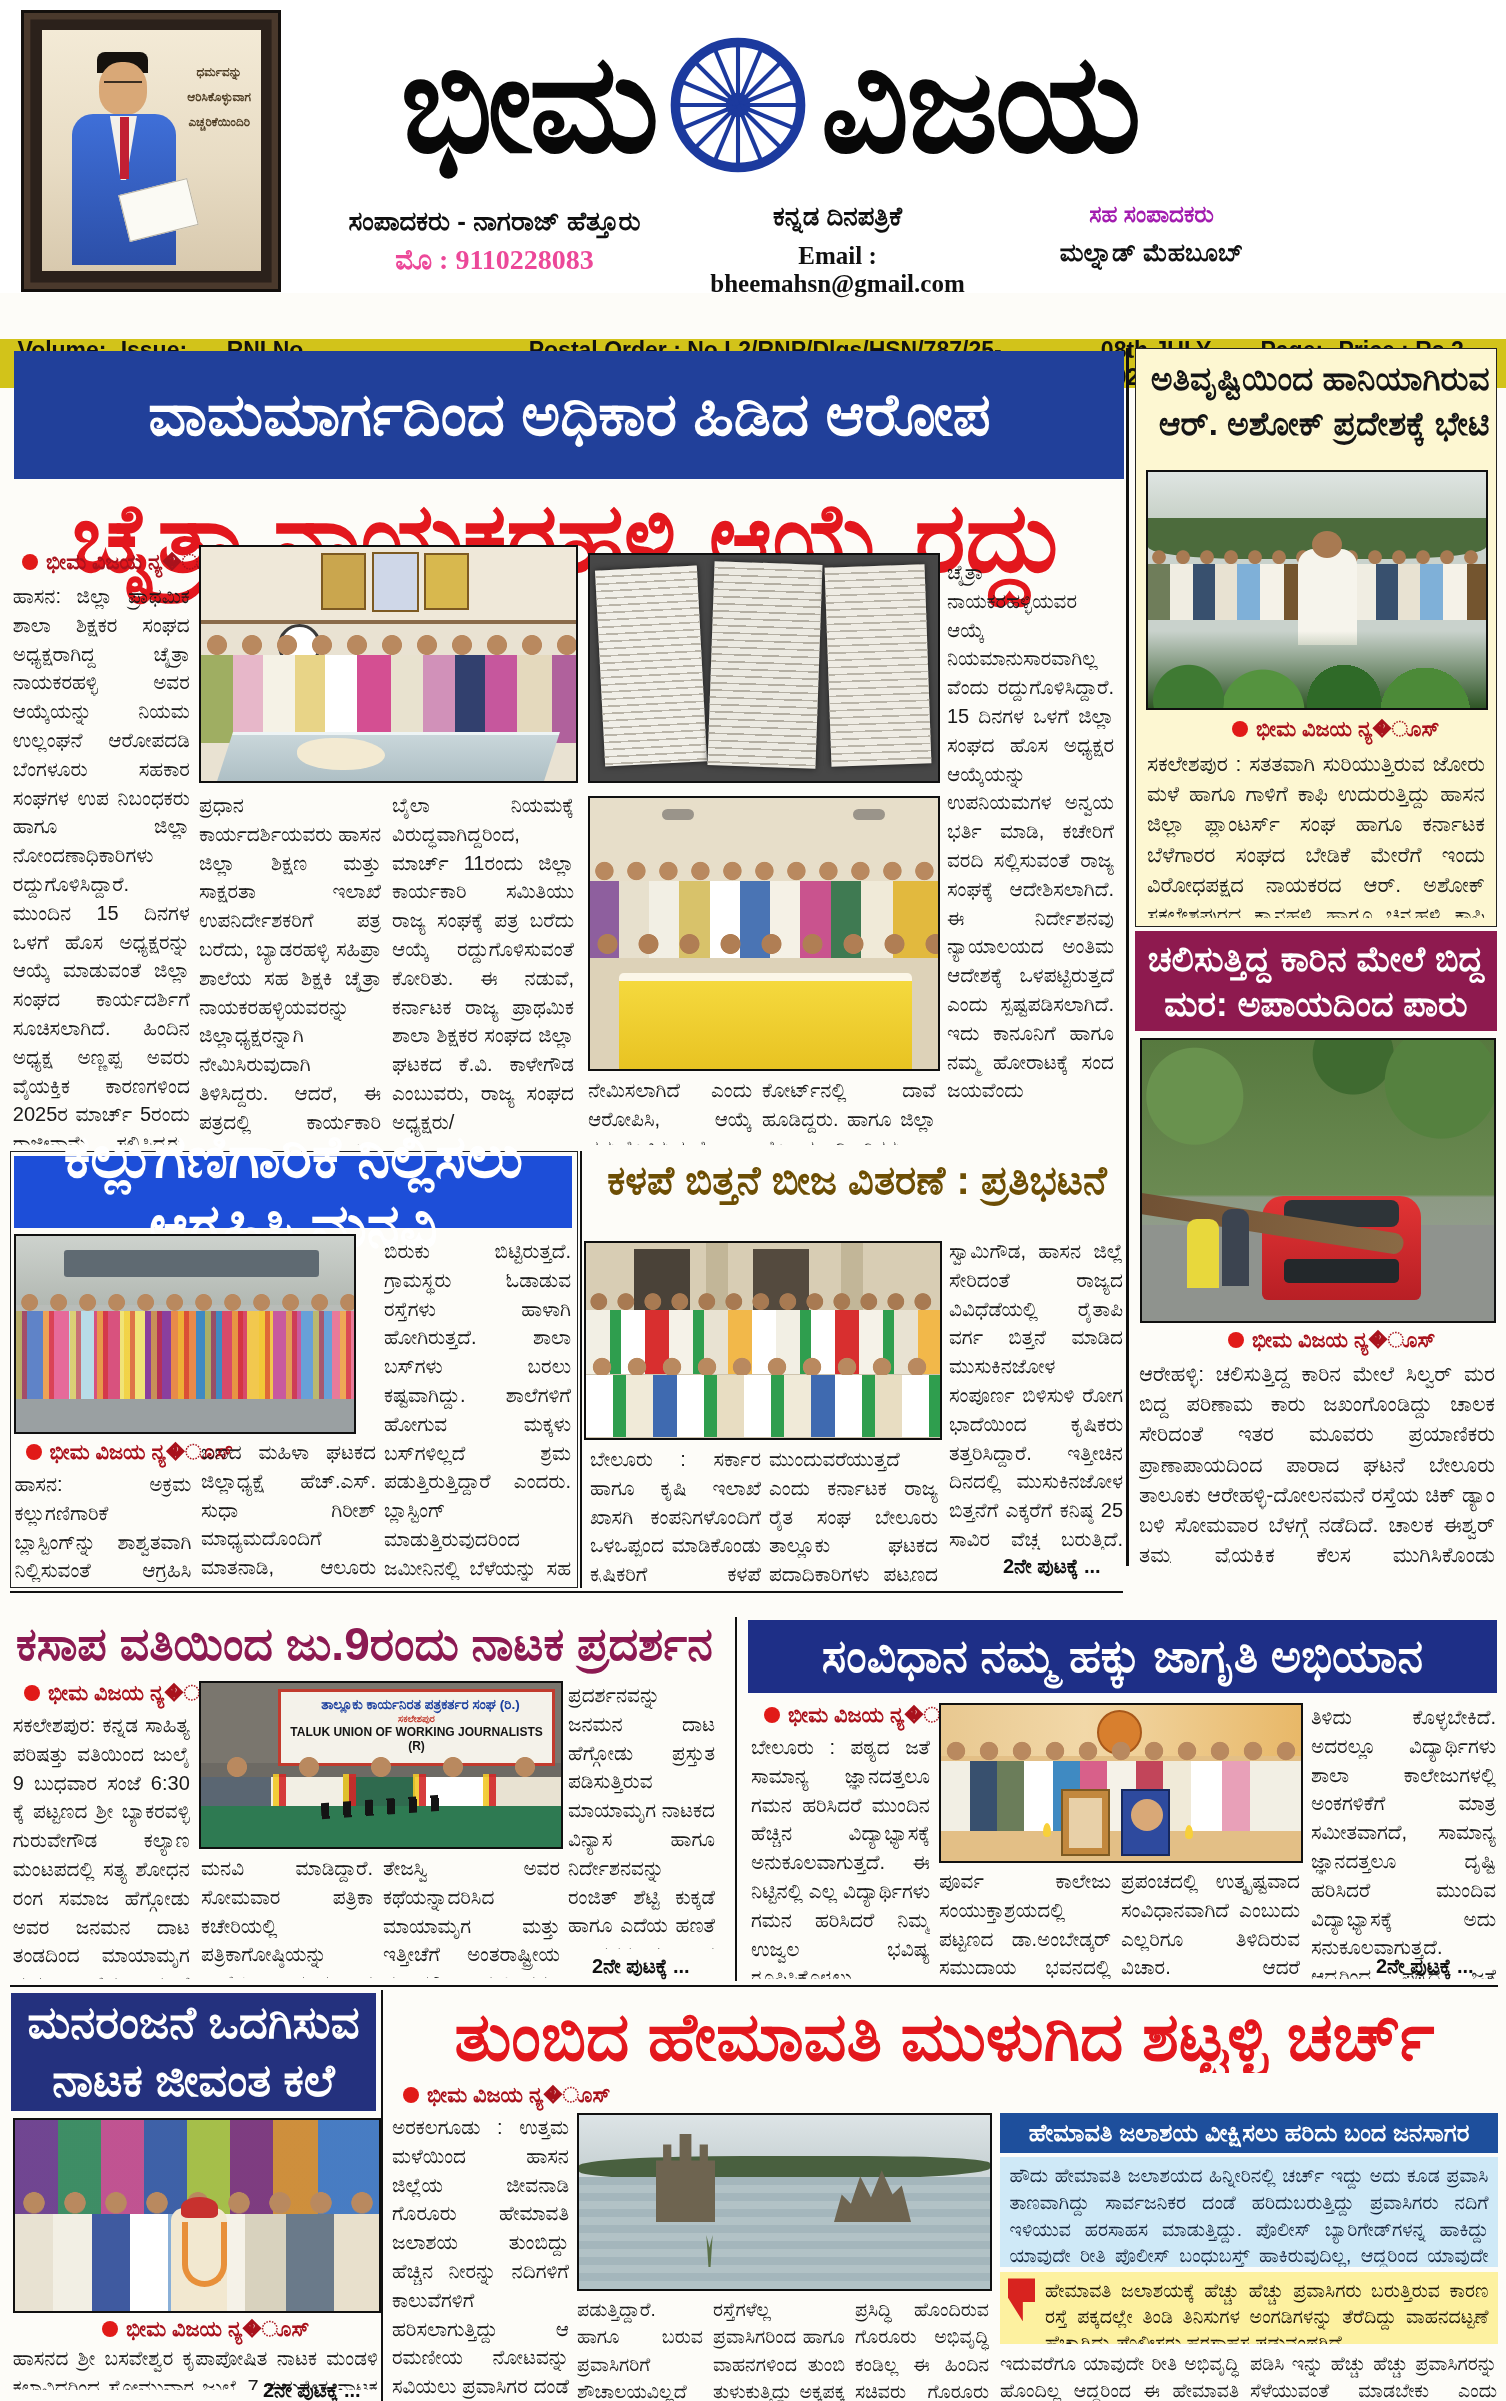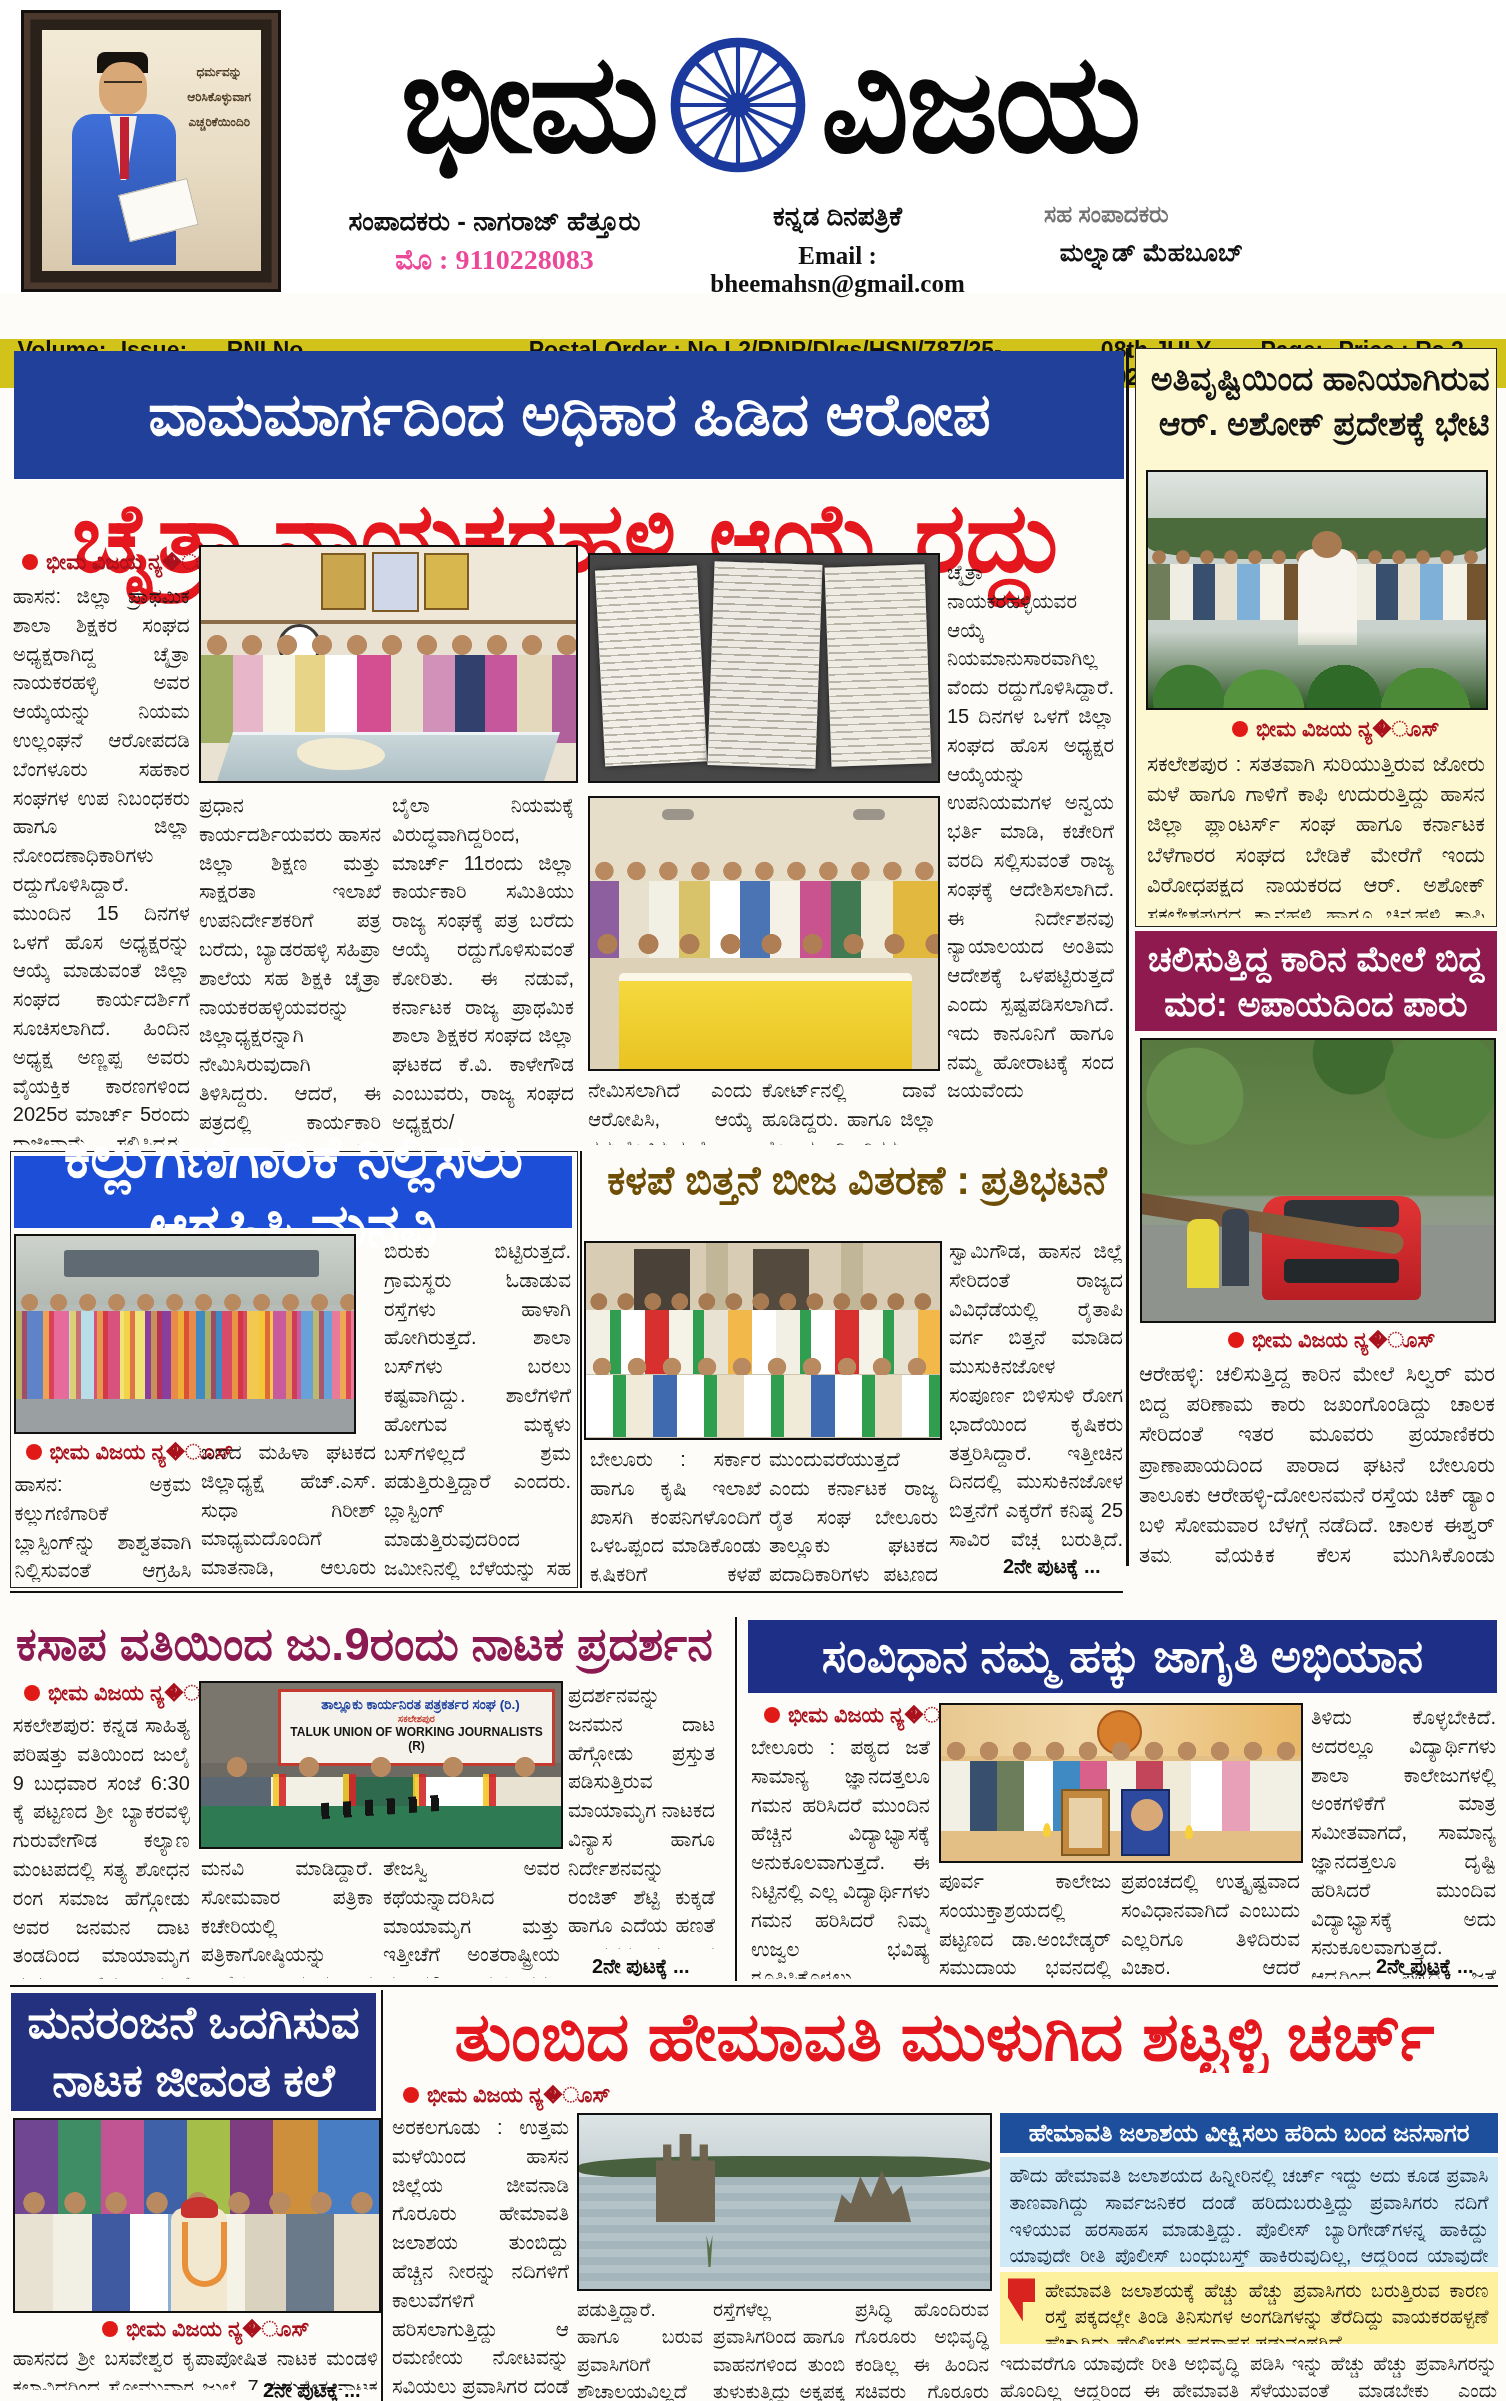--- a/index.html
+++ b/index.html
@@ -71,21 +71,21 @@
             <line x1="50" y1="50" x2="33" y2="9"></line>
         </g>
       </svg>
       <span style="font-size:137px;font-weight:900;color:#080808;letter-spacing:-3.2px;">ವಿಜಯ</span>
     </div>
 
     <div class="abs" style="left:287px;top:206px;width:415px;font-size:26px;font-weight:800;color:#111;text-align:center;">ಸಂಪಾದಕರು - ನಾಗರಾಜ್ ಹೆತ್ತೂರು</div>
     <div class="abs" style="left:287px;top:244px;width:415px;font-size:28px;font-weight:800;color:#ec4899;text-align:center;font-family:'Liberation Serif',serif;">ಮೊ : 9110228083</div>
     <div class="abs" style="left:718px;top:201px;width:239px;font-size:26px;font-weight:800;color:#111;text-align:center;">ಕನ್ನಡ ದಿನಪತ್ರಿಕೆ</div>
     <div class="abs" style="left:678px;top:242px;width:319px;font-size:25px;font-weight:800;color:#111;text-align:center;font-family:'Liberation Serif',serif;">Email : bheemahsn@gmail.com</div>
-    <div class="abs" style="left:1044px;top:201px;width:215px;font-size:23px;font-weight:800;color:#737373;text-align:left;">ಸಹ ಸಂಪಾದಕರು</div>
+    <div class="abs" style="left:1044px;top:201px;width:215px;font-size:23px;font-weight:800;color:#a21caf;text-align:center;">ಸಹ ಸಂಪಾದಕರು</div>
     <div class="abs" style="left:1036px;top:238px;width:231px;font-size:25px;font-weight:800;color:#111;text-align:center;">ಮಲ್ನಾಡ್ ಮೆಹಬೂಬ್</div>
   </div>
 
   <div class="abs" style="left:0;top:295px;width:1507px;height:49px;background:#d2c31a;display:flex;align-items:center;justify-content:space-between;padding:0 17.5px;box-sizing:border-box;margin-top:44px;">
     <span style="font-size:23px;font-weight:800;color:#111;">Volume: 8</span>
     <span style="font-size:23px;font-weight:800;color:#111;">Issue: 105</span>
     <span style="font-size:23px;font-weight:800;color:#111;">RNI No. KARKAN/2012/74544</span>
     <span style="font-size:23px;font-weight:800;color:#111;">Postal Order  : No.L2/RNP/Dlgs/HSN/787/25-27</span>
     <span style="font-size:23px;font-weight:800;color:#111;">HASSAN</span>
     <span style="font-size:23px;font-weight:800;color:#111;">08th JULY 2025</span>
@@ -312,19 +312,19 @@
     <div class="abs" style="left:120px;top:120px;width:21px;height:32px;background:#5a7048;clip-path:polygon(45% 100%,35% 0,50% 40%,65% 0,55% 100%);"></div>
   </div>
   <div class="col" style="left:577px;top:2296px;width:126px;height:105px;font-size:19px;">ಪಡುತ್ತಿದ್ದಾರೆ. ಹಾಗೂ ಬರುವ ಪ್ರವಾಸಿಗರಿಗೆ ಶೌಚಾಲಯವಿಲ್ಲದೆ ಮಹಿಳೆಯರು ಹಾಗೂ ಮಕ್ಕಳು ಪರದಾಡುವಂಥಗಿದೆ ಹೇಮಾವತಿ ಜಲಾಶಯ ನೋಡಿ ಸ್ವಲ್ಪ ಕಾಲ ವಿಶ್ರಾಂತಿ ಪಡೆಯಲು ಕೂರಲು ಜಾಗವಿಲ್ಲದಂತಾಗಿದೆ.</div>
   <div class="col" style="left:713px;top:2296px;width:132px;height:105px;font-size:19px;">ರಸ್ತೆಗಳೆಲ್ಲ ಪ್ರವಾಸಿಗರಿಂದ ಹಾಗೂ ವಾಹನಗಳಿಂದ ತುಂಬಿ ತುಳುಕುತ್ತಿದ್ದು ಅಕ್ಕಪಕ್ಕ ತಿಂಡಿ ತಿನಿಸುಗಳ ಅಂಗಡಿಗಳನ್ನು ಹಾಕಿರುವ ಕಾರಣ ವಾಹನ ಸಂಚಾರ ದಟ್ಟಣೆ ಹೆಚ್ಚಾಗಿದ್ದು ಪೊಲೀಸರು ಹೈರಾಣಗಿ ಹೋಗಿದ್ದಾರೆ. ಹೇಮಾವತಿ ಜಲಾಶಯದಿಂದ</div>
   <div class="col" style="left:855px;top:2296px;width:134px;height:105px;font-size:19px;">ಪ್ರಸಿದ್ಧಿ ಹೊಂದಿರುವ ಗೊರೂರು ಅಭಿವೃದ್ಧಿ ಕಂಡಿಲ್ಲ ಈ ಹಿಂದಿನ ಸಚಿವರು ಗೊರೂರು ಹೇಮಾವತಿ ಜಲಾಶಯದ ಮುಂಭಾಗ ಹತ್ತಾರು ಎಕರೆ ಜಾಗವಿದ್ದು ಅಲ್ಲಿ ಕೆ. ಆರ್. ಎಸ್. ಮಾದರಿಯಲ್ಲಿ ಅಭಿವೃದ್ಧಿ ಪಡಿಸುವುದಾಗಿ ಹೇಳಿದ್ದರು. ಆದರೆ</div>
 
   <div class="abs banner-txt" style="left:1000px;top:2113px;width:498px;height:40px;background:#1e4f9c;font-size:24px;">ಹೇಮಾವತಿ ಜಲಾಶಯ ವೀಕ್ಷಿಸಲು ಹರಿದು ಬಂದ ಜನಸಾಗರ</div>
   <div class="abs" style="left:1000px;top:2157px;width:498px;height:110px;background:#cfe9f7;font-size:19px;line-height:1.4;text-align:justify;padding:6.4px 9.6px;box-sizing:border-box;color:#14233a;overflow:hidden;">ಹೌದು ಹೇಮಾವತಿ ಜಲಾಶಯದ ಹಿನ್ನೀರಿನಲ್ಲಿ ಚರ್ಚ್ ಇದ್ದು ಅದು ಕೂಡ ಪ್ರವಾಸಿ ತಾಣವಾಗಿದ್ದು ಸಾರ್ವಜನಿಕರ ದಂಡೆ ಹರಿದುಬರುತ್ತಿದ್ದು ಪ್ರವಾಸಿಗರು ನದಿಗೆ ಇಳಿಯುವ ಹರಸಾಹಸ ಮಾಡುತ್ತಿದ್ದು. ಪೊಲೀಸ್ ಬ್ಯಾರಿಗೇಡ್‌ಗಳನ್ನ ಹಾಕಿದ್ದು ಯಾವುದೇ ರೀತಿ ಪೊಲೀಸ್ ಬಂಧುಬಸ್ತ್ ಹಾಕಿರುವುದಿಲ್ಲ, ಆದ್ದರಿಂದ ಯಾವುದೇ ರೀತಿ ಅಹಿತಕರ ಘಟನೆ ನೆಡೆಯದ ರೀತಿ ಪೊಲೀಸ್ ಬಂಧುಬಸ್ತ್ ಹಾಕಬೇಕಾಗಿದೆ ಎಂದು ಸ್ಥಳೀಯರ ಒತ್ತಾಯವಾಗಿದೆ.</div>
   <div class="abs" style="left:1000px;top:2272px;width:498px;height:72px;background:#fdf1a0;overflow:hidden;">
     <div class="abs" style="left:8px;top:6.4px;width:27px;height:43px;background:#d8231f;clip-path:polygon(0 0,100% 0,100% 55%,55% 55%,55% 100%,0 45%);"></div>
-    <div style="margin:6.4px 9.6px 6.4px 45px;font-size:19px;line-height:1.35;text-align:justify;color:#1a1206;">ಹೇಮಾವತಿ ಜಲಾಶಯಕ್ಕೆ ಹೆಚ್ಚು ಹೆಚ್ಚು ಪ್ರವಾಸಿಗರು ಬರುತ್ತಿರುವ ಕಾರಣ ರಸ್ತೆ ಪಕ್ಕದಲ್ಲೇ ತಿಂಡಿ ತಿನಿಸುಗಳ ಅಂಗಡಿಗಳನ್ನು ತೆರೆದಿದ್ದು ವಾಯಕರಹಳ್ಟಣೆ ಹೆಚ್ಚಾಗಿದ್ದು ಪೊಲೀಸರು ಹರಸಾಹಸ ಪಡುವಂಥಗಿದೆ.</div>
+    <div style="margin:6.4px 9.6px 6.4px 45px;font-size:19px;line-height:1.35;text-align:justify;color:#1a1206;">ಹೇಮಾವತಿ ಜಲಾಶಯಕ್ಕೆ ಹೆಚ್ಚು ಹೆಚ್ಚು ಪ್ರವಾಸಿಗರು ಬರುತ್ತಿರುವ ಕಾರಣ ರಸ್ತೆ ಪಕ್ಕದಲ್ಲೇ ತಿಂಡಿ ತಿನಿಸುಗಳ ಅಂಗಡಿಗಳನ್ನು ತೆರೆದಿದ್ದು ವಾಹನದಟ್ಟಣೆ ಹೆಚ್ಚಾಗಿದ್ದು ಪೊಲೀಸರು ಹರಸಾಹಸ ಪಡುವಂಥಗಿದೆ.</div>
   </div>
   <div class="col" style="left:1000px;top:2350px;width:239px;height:51px;font-size:19px;">ಇದುವರೆಗೂ ಯಾವುದೇ ರೀತಿ ಅಭಿವೃದ್ಧಿ ಹೊಂದಿಲ್ಲ ಆದ್ದರಿಂದ ಈ ಹೇಮಾವತಿ ಜಲಾಶಯದ ಜಾಗವನ್ನು ಅಭಿವೃದ್ಧಿ</div>
   <div class="col" style="left:1250px;top:2350px;width:247px;height:51px;font-size:19px;">ಪಡಿಸಿ ಇನ್ನು ಹೆಚ್ಚು ಹೆಚ್ಚು ಪ್ರವಾಸಿಗರನ್ನು ಸೆಳೆಯುವಂತೆ ಮಾಡಬೇಕು ಎಂದು ಸ್ಥಳೀಯರ ಒತ್ತಾಯವಾಗಿದೆ.</div>
 
 </div>
 
 
 </body></html>

